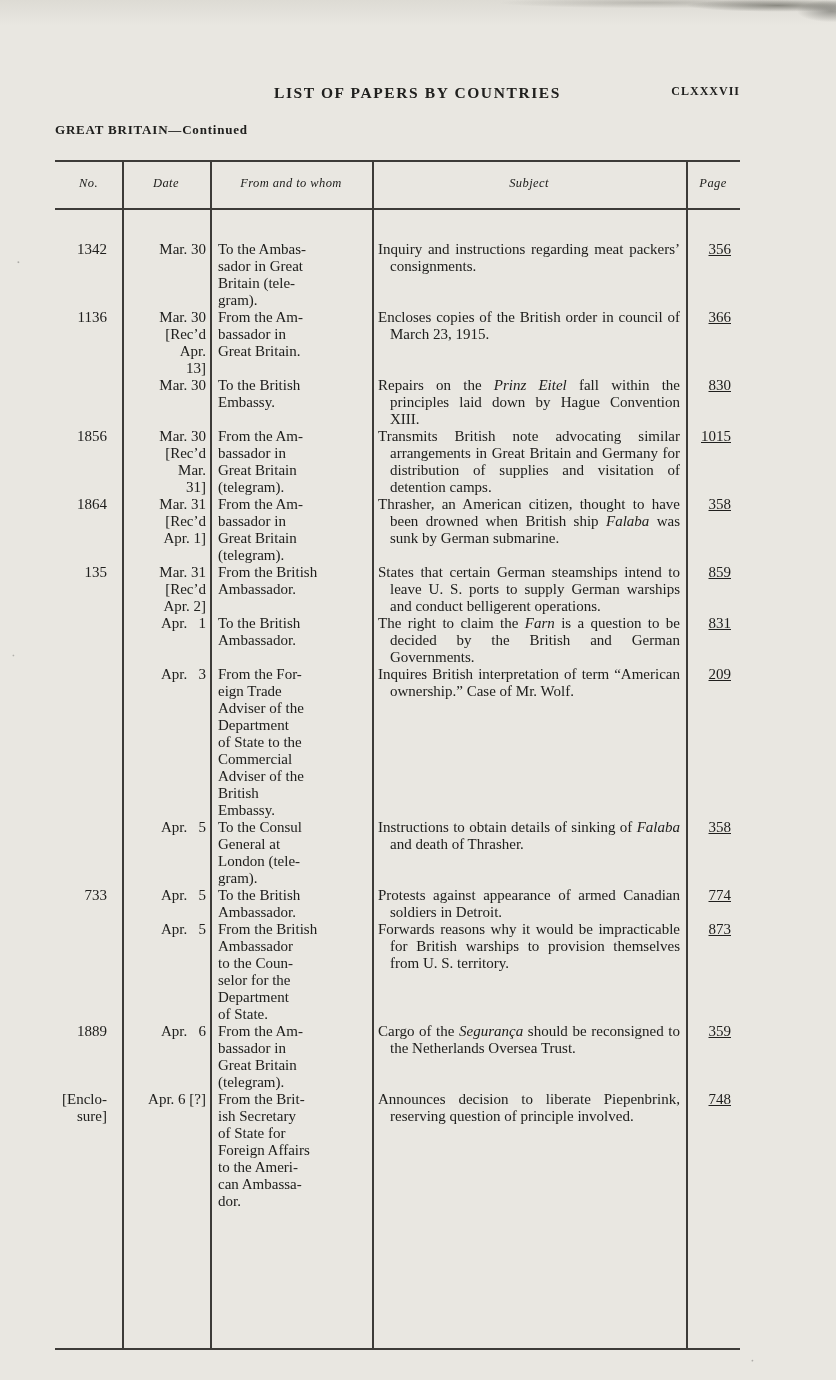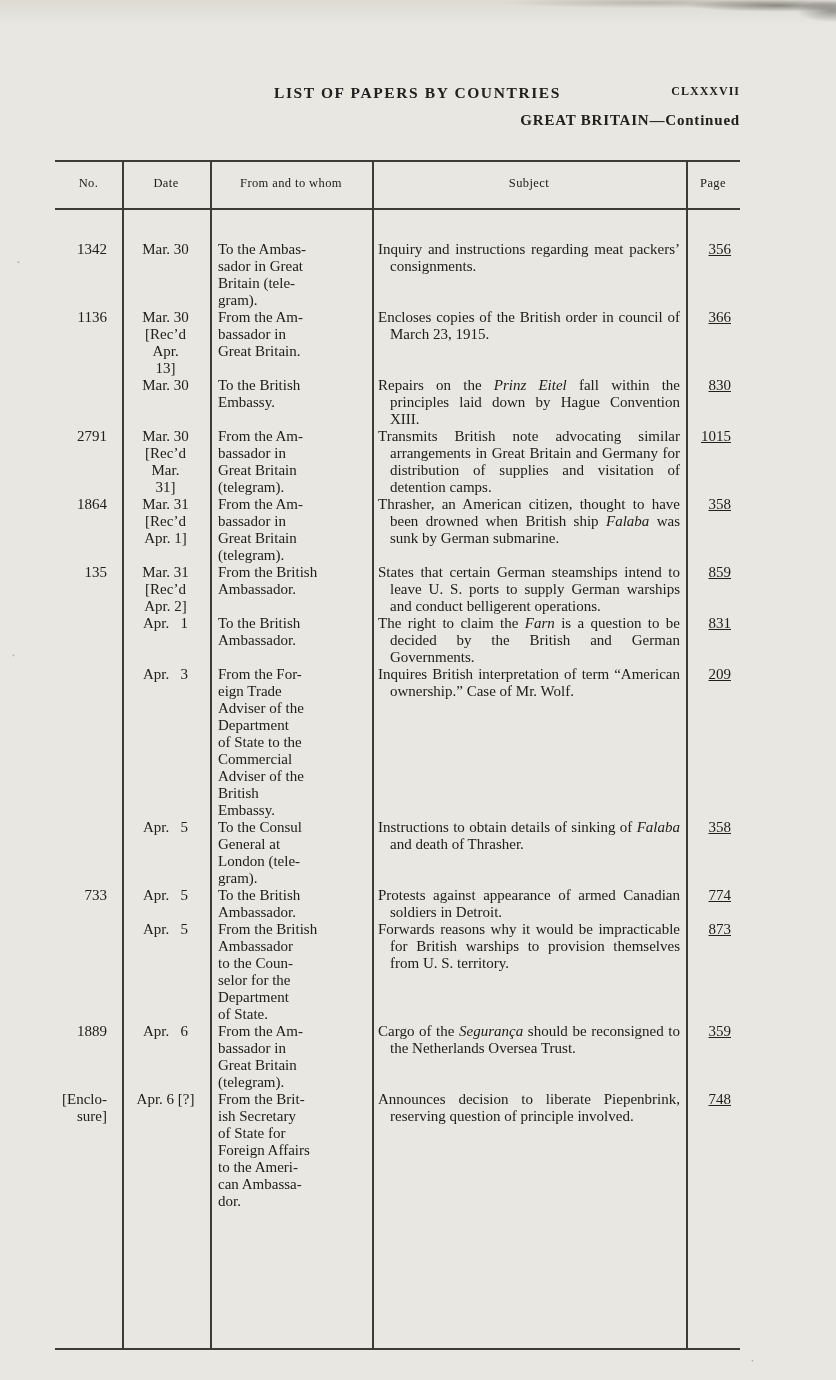--- a/index.html
+++ b/index.html
@@ -31,48 +31,48 @@
   .page-head{position:absolute;left:55px;top:84px;width:685px;}
   .head-line{position:relative;text-align:center;}
   .head-title{
     font-weight:bold;font-size:15.5px;letter-spacing:1.6px;margin-left:40px;
   }
   .folio{
     position:absolute;right:0;top:0;
     font-weight:bold;font-size:12px;letter-spacing:1px;
   }
   .subtitle{
-    margin-top:10px;text-align:right;
-    font-weight:bold;font-size:15px;letter-spacing:.8px;
+    margin-top:20px;text-align:left;
+    font-weight:bold;font-size:13px;letter-spacing:.8px;
   }
   .table-wrap{
     position:absolute;left:55px;top:160px;width:685px;height:1186px;
     border-top:2px solid var(--rule);
     border-bottom:2px solid var(--rule);
     overflow:hidden;
   }
   .vline{position:absolute;top:0;bottom:0;width:1.5px;background:var(--rule);}
   .v1{left:67px;} .v2{left:155px;} .v3{left:317px;} .v4{left:631px;}
   .hline{position:absolute;left:0;right:0;height:1.5px;background:var(--rule);}
   .header-rule{top:46px;}
   table{border-collapse:collapse;table-layout:fixed;width:685px;}
   col.w-no{width:67px;} col.w-date{width:88px;} col.w-from{width:162px;}
   col.w-subj{width:314px;} col.w-page{width:54px;}
   thead tr{height:46px;}
   th{
     font-weight:normal;font-size:12.5px;letter-spacing:.4px;
-    text-align:center;vertical-align:middle;padding-bottom:4px;
+    text-align:center;vertical-align:middle;padding-bottom:4px;font-style:italic;
   }
   td{
     vertical-align:top;font-size:15px;line-height:17px;
     padding:0 4px;
   }
   tbody tr:first-child td{padding-top:33px;}
   .c-no{text-align:right;padding-right:15px;white-space:pre-line;}
-  .c-date{text-align:center;padding-left:3px;white-space:pre-wrap;}
+  .c-date{text-align:right;padding-left:3px;white-space:pre-wrap;}
   .c-from_to{text-align:left;padding-left:8px;padding-right:3px;white-space:pre-line;}
   .c-subject{
     padding-left:18px;padding-right:6px;
     text-indent:-12px;text-align:justify;
   }
   .c-page{text-align:right;padding-right:9px;text-decoration:underline;}
 </style>
 </head>
 <body>
 
@@ -136,21 +136,21 @@
           </tr>
           <tr>
             <td class="c-no"></td>
             <td class="c-date">Mar. 30</td>
             <td class="c-from_to">To the British
 Embassy.</td>
             <td class="c-subject">Repairs on the <i>Prinz Eitel</i> fall within the principles laid down by Hague Convention XIII.</td>
             <td class="c-page">830</td>
           </tr>
           <tr>
-            <td class="c-no">2791</td>
+            <td class="c-no">1856</td>
             <td class="c-date">Mar. 30
 [Rec’d
 Mar.
 31]</td>
             <td class="c-from_to">From the Am-
 bassador in
 Great Britain
 (telegram).</td>
             <td class="c-subject">Transmits British note advocating similar arrangements in Great Britain and Germany for distribution of supplies and visitation of detention camps.</td>
             <td class="c-page">1015</td>

